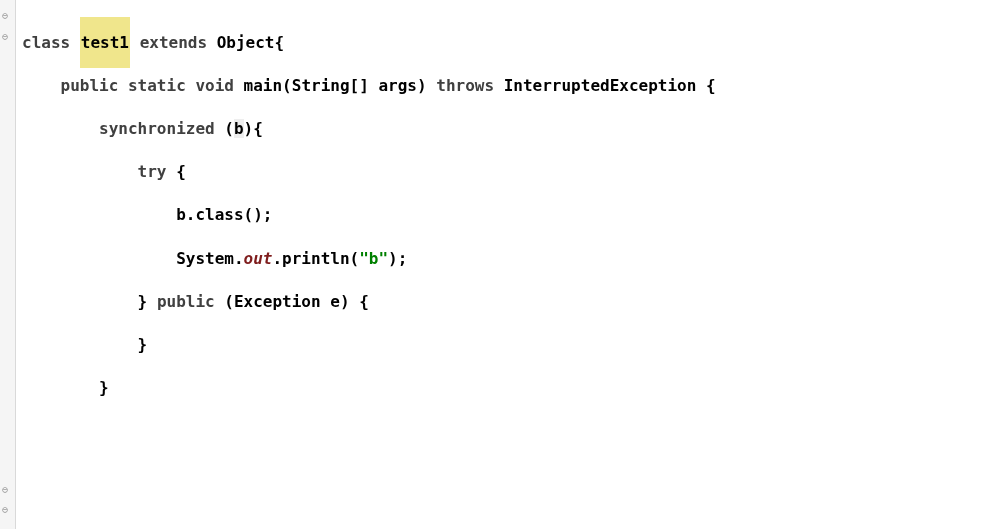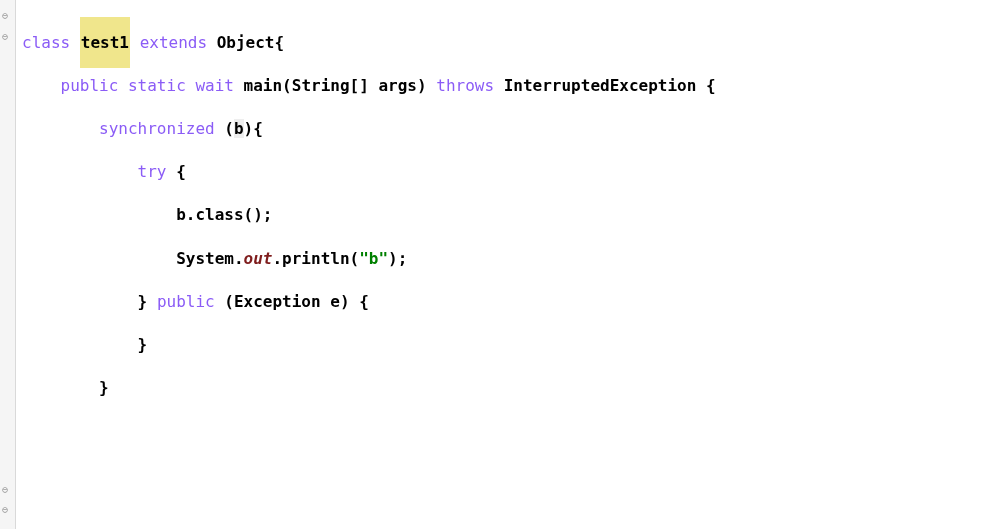--- a/index.html
+++ b/index.html
@@ -30,39 +30,39 @@
       font-size: 10px;
       color: #999;
       line-height: 1;
     }
     .code-area {
       padding: 10px 0 0 6px;
       white-space: pre;
       font-weight: bold;
     }
     .line { display: block; }
-    .kw { color: #8b5cf6; font-weight: normal; }
+    .kw { color: #404040; font-weight: bold; }
     .hl { background: #f0e68c; padding: 16px 1px; }
     .static-italic { font-style: italic; color: #7f1d1d; font-weight: bold; }
     .str { color: #008000; font-weight: bold; }
     .param-box { background: #eeeeee; }
   </style>
 </head>
 <body>
 
 <div class="editor">
   <div class="gutter">
     <span class="fold-icon" style="top:11px;">⊖</span>
     <span class="fold-icon" style="top:32px;">⊖</span>
     <span class="fold-icon" style="top:485px;">⊖</span>
     <span class="fold-icon" style="top:505px;">⊖</span>
   </div>
   <div class="code-area">
 <span class="line"><span class="kw">class</span> <span class="hl">test1</span> <span class="kw">extends</span> <span>Object</span><span>{</span></span>
-<span class="line">    <span class="kw">public</span> <span class="kw">static</span> <span class="kw">wait</span> <span>main</span>(<span>String[]</span> <span>args</span>) <span class="kw">throws</span> <span>InterruptedException</span> <span>{</span></span>
+<span class="line">    <span class="kw">public</span> <span class="kw">static</span> <span class="kw">void</span> <span>main</span>(<span>String[]</span> <span>args</span>) <span class="kw">throws</span> <span>InterruptedException</span> <span>{</span></span>
 <span class="line">        <span class="kw">synchronized</span><span> (</span><span class="param-box">b</span><span>){</span></span>
 <span class="line">            <span class="kw">try</span><span> {</span></span>
 <span class="line">                <span>b.class();</span></span>
 <span class="line">                <span>System.</span><span class="static-italic">out</span><span>.println(</span><span class="str">"b"</span><span>);</span></span>
 <span class="line">            <span>}</span> <span class="kw">public</span><span> (Exception e) {</span></span>
 <span class="line">            <span>}</span></span>
 <span class="line">        <span>}</span></span>
 <span class="line"> </span>
 
 

